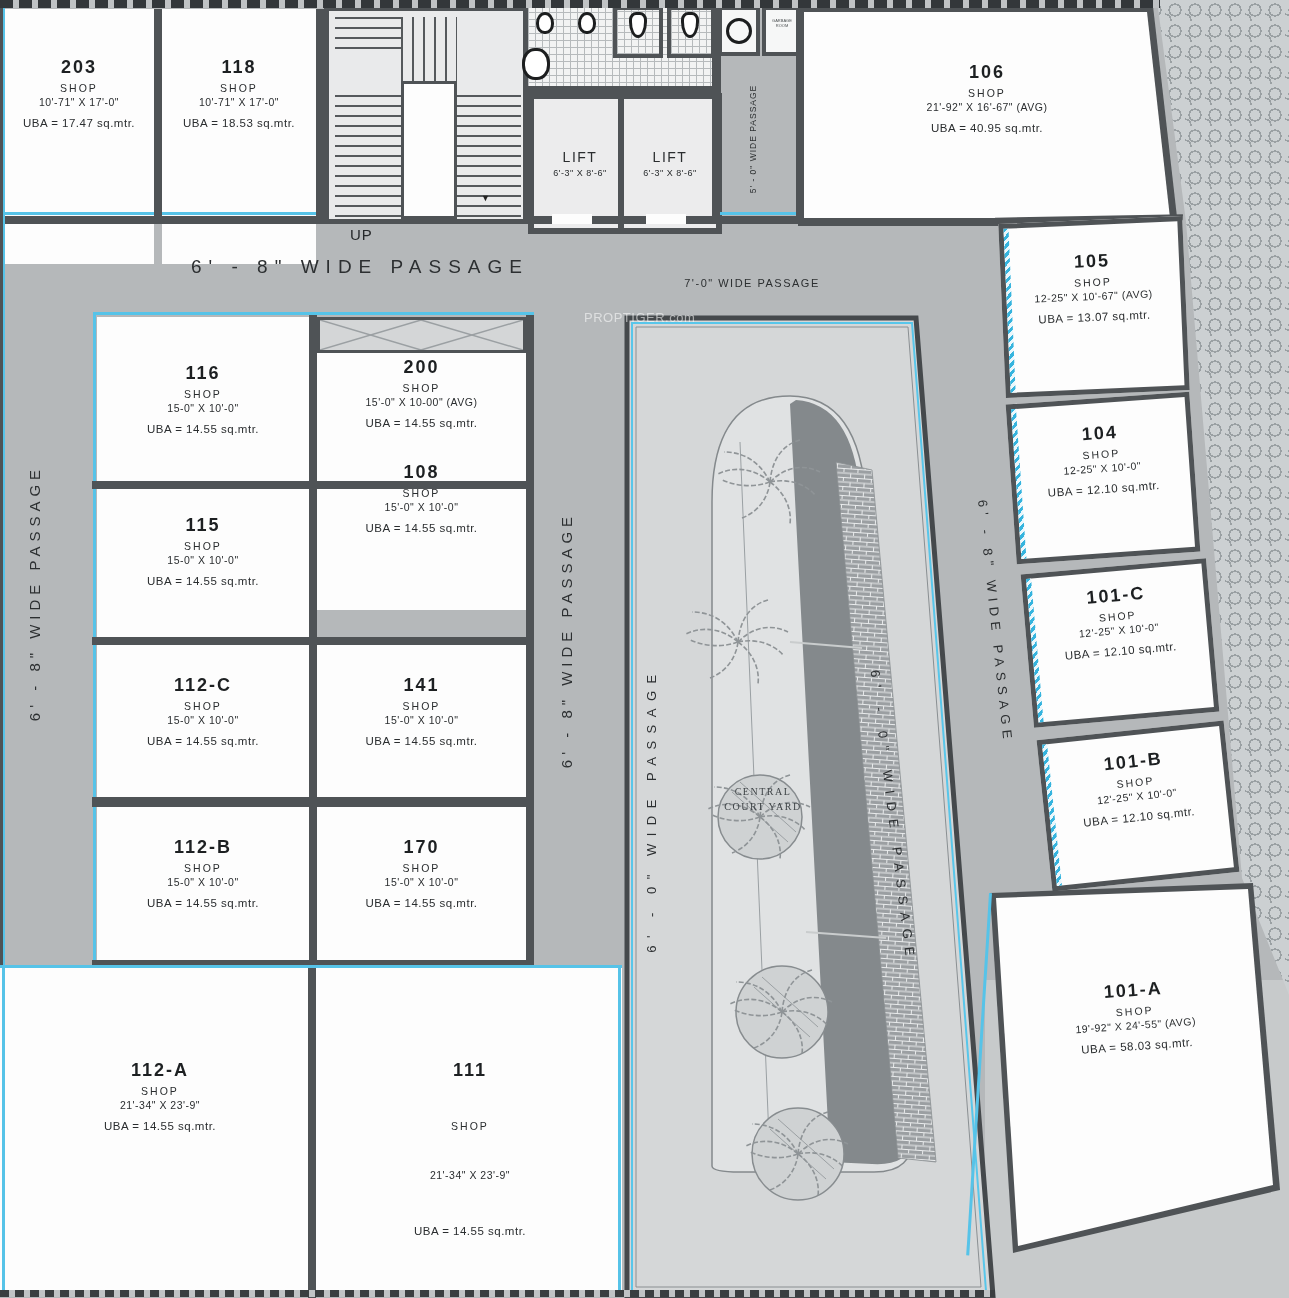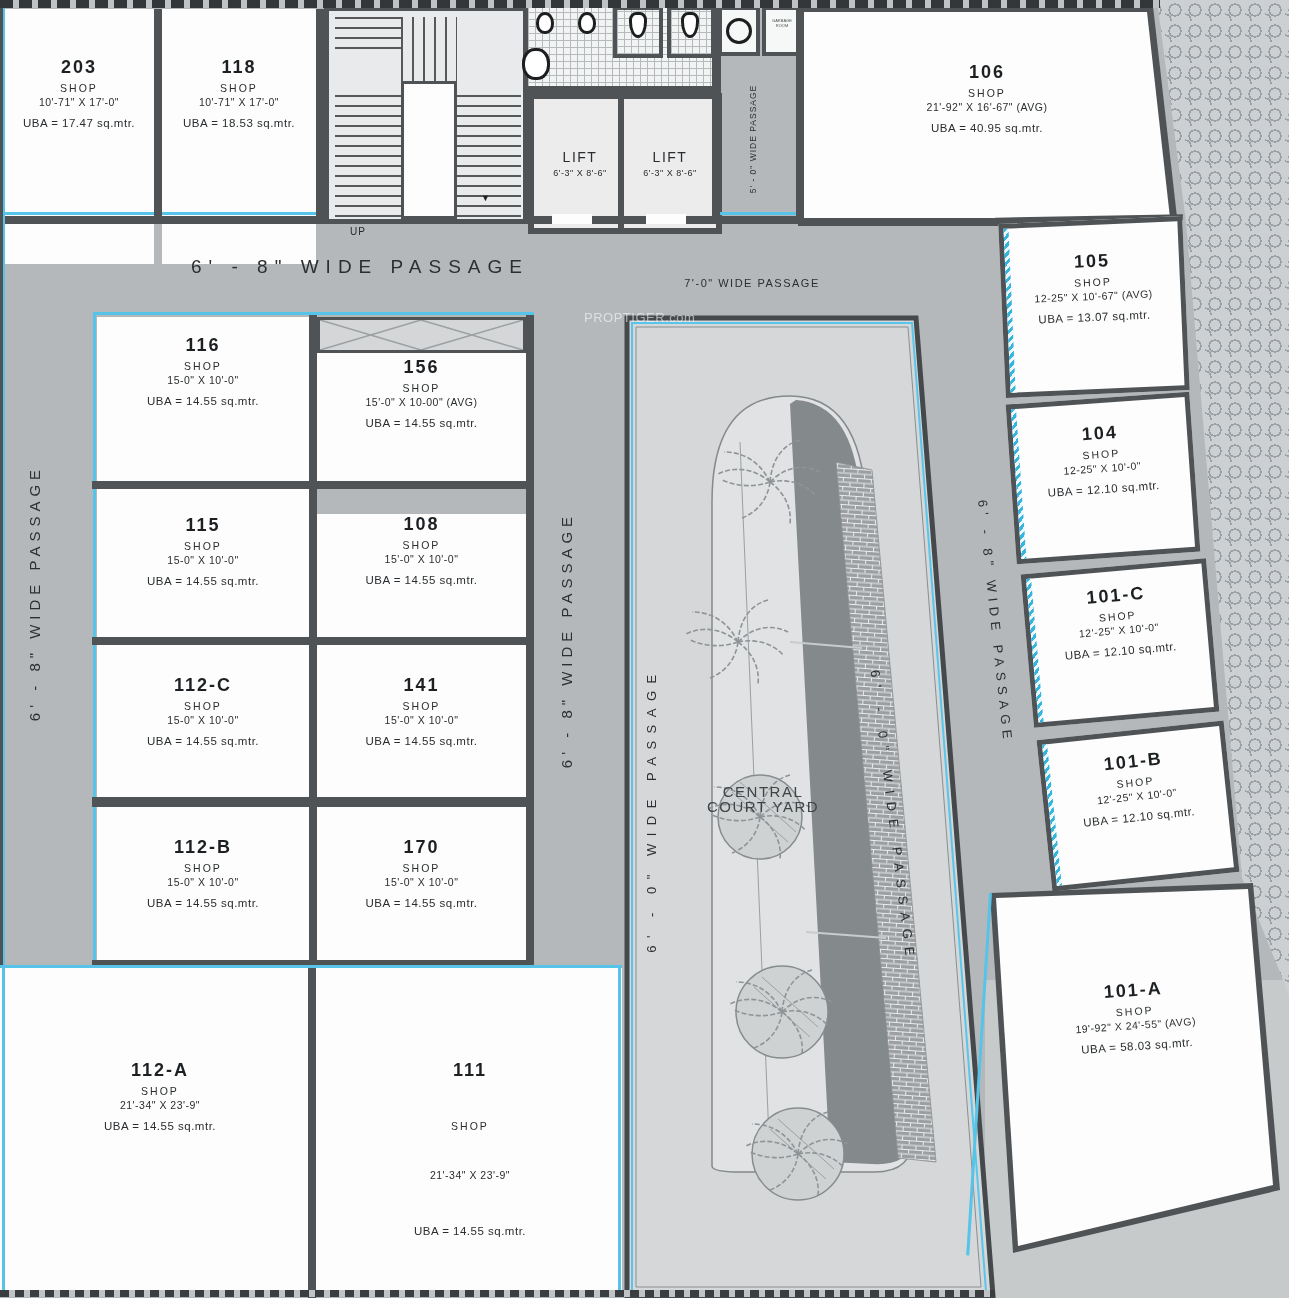--- a/index.html
+++ b/index.html
@@ -30,22 +30,22 @@
   .hatch{position:absolute;background-color:#ccd0d2;
          background-image:radial-gradient(circle 7px at 10px 10px, transparent 5px, #9aa0a3 5px 6.6px, transparent 6.6px),
                           radial-gradient(circle 7px at 0px 20px, transparent 5px, #9aa0a3 5px 6.6px, transparent 6.6px);
          background-size:20px 21px;}
   .lift{position:absolute;background:#ececed;border:6px solid #4f5356;display:flex;
         flex-direction:column;align-items:center;justify-content:center;text-align:center;}
   .liftlabel{font-size:14px;letter-spacing:1.5px;color:#2a2d2f;}
   .liftdims{font-size:9px;letter-spacing:.5px;margin-top:3px;color:#2a2d2f;}
   .microtext{font-size:4px;line-height:5px;color:#4a4e50;text-align:center;letter-spacing:0;}
   .watermark{position:absolute;font-size:13px;color:rgba(255,255,255,0.55);letter-spacing:.5px;}
-  .courtlabel{position:absolute;font-size:15px;letter-spacing:1.5px;color:#3f4447;
-              text-align:center;line-height:15px;}
+  .courtlabel{position:absolute;font-size:10px;letter-spacing:1.5px;color:#3f4447;
+              text-align:center;line-height:15px;font-family:Liberation Serif, serif;}
 </style>
 </head>
 <body>
 
 <div id="canvas">
 
   <div class="abs" style="left:985px;top:980px;width:304px;height:318px;background:#c7cacb;"></div>
 
   <div class="hatch" style="left:1105px;top:0;width:184px;height:1000px;
               clip-path:polygon(52px 0,184px 0,184px 995px,137px 878px,81px 222px);"></div>
@@ -118,21 +118,21 @@
   <div class="wall" style="left:0;top:216px;width:324px;height:8px;"></div>
 
   <div class="abs" style="left:324px;top:6px;width:204px;height:218px;background:#e9eaeb;border:5px solid #4f5356;box-sizing:border-box;">
     <div class="treads" style="left:6px;top:6px;width:66px;height:38px;"></div>
     <div class="rails" style="left:72px;top:6px;width:56px;height:64px;"></div>
     <div class="treads" style="left:6px;top:84px;width:66px;height:124px;"></div>
     <div class="treads" style="left:128px;top:84px;width:64px;height:124px;"></div>
     <div class="abs" style="left:72px;top:70px;width:56px;height:138px;background:#fdfdfd;border:3px solid #4f5356;box-sizing:border-box;"></div>
     <div class="abs" style="left:152px;top:182px;font-size:9px;color:#222;">▼</div>
   </div>
-  <div class="abs" style="left:350px;top:226px;font-size:10px;letter-spacing:1px;color:#26292b;">UP</div>
+  <div class="abs" style="left:350px;top:226px;font-size:15px;letter-spacing:1px;color:#26292b;">UP</div>
 
   <div class="tiles" style="left:528px;top:6px;width:184px;height:84px;"></div>
   <div class="abs" style="left:536px;top:12px;width:18px;height:22px;background:#fff;border:3px solid #1c1e1f;border-radius:50% 50% 46% 46%;box-sizing:border-box;"></div>
   <div class="abs" style="left:578px;top:12px;width:18px;height:22px;background:#fff;border:3px solid #1c1e1f;border-radius:50% 50% 46% 46%;box-sizing:border-box;"></div>
   <div class="abs" style="left:522px;top:48px;width:28px;height:32px;background:#fff;border:3px solid #1c1e1f;border-radius:46%;box-sizing:border-box;"></div>
   <div class="tiles" style="left:613px;top:6px;width:50px;height:52px;border:4px solid #4f5356;box-sizing:border-box;"></div>
   <div class="tiles" style="left:667px;top:6px;width:48px;height:52px;border:4px solid #4f5356;box-sizing:border-box;"></div>
   <div class="abs" style="left:629px;top:12px;width:18px;height:26px;background:#fff;border:3px solid #1c1e1f;border-radius:40% 40% 50% 50%/30% 30% 62% 62%;box-sizing:border-box;"></div>
   <div class="abs" style="left:681px;top:12px;width:18px;height:26px;background:#fff;border:3px solid #1c1e1f;border-radius:40% 40% 50% 50%/30% 30% 62% 62%;box-sizing:border-box;"></div>
   <div class="wall" style="left:528px;top:86px;width:190px;height:7px;"></div>
@@ -173,51 +173,51 @@
   </div>
 
   <div class="dashtop" style="left:0;top:0;width:1160px;height:8px;"></div>
 
   <div class="wall" style="left:0;top:8px;width:3px;height:957px;"></div>
   <div class="cyan" style="left:3px;top:8px;width:2px;height:957px;"></div>
 
   <div class="cyan" style="left:93px;top:312px;width:441px;height:3px;"></div>
   <div class="cyan" style="left:93px;top:315px;width:3px;height:645px;"></div>
 
-  <div class="shop" style="left:97px;top:317px;width:212px;height:164px;padding-top:18px;">
+  <div class="shop" style="left:97px;top:317px;width:212px;height:164px;padding-top:46px;">
     <div class="sid">116</div>
     <div class="stype">SHOP</div>
     <div class="sdims">15-0" X 10'-0"</div>
     <div class="suba">UBA = 14.55 sq.mtr.</div>
   </div>
 
   <div class="abs" style="left:317px;top:317px;width:209px;height:36px;background:#d4d6d7;border:3px solid #4f5356;box-sizing:border-box;">
     <svg width="203" height="30" style="display:block;">
       <g stroke="#9ba0a3" stroke-width="1.5">
         <line x1="0" y1="0" x2="101" y2="30"></line>
           <line x1="0" y1="30" x2="101" y2="0"></line>
         <line x1="101" y1="0" x2="203" y2="30"></line>
           <line x1="101" y1="30" x2="203" y2="0"></line>
       </g>
     </svg>
   </div>
   <div class="shop" style="left:317px;top:353px;width:209px;height:128px;padding-top:4px;">
-    <div class="sid">156</div>
+    <div class="sid">200</div>
     <div class="stype">SHOP</div>
     <div class="sdims">15'-0" X 10-00" (AVG)</div>
     <div class="suba">UBA = 14.55 sq.mtr.</div>
   </div>
 
   <div class="shop" style="left:97px;top:489px;width:212px;height:148px;padding-top:26px;">
     <div class="sid">115</div>
     <div class="stype">SHOP</div>
     <div class="sdims">15-0" X 10'-0"</div>
     <div class="suba">UBA = 14.55 sq.mtr.</div>
   </div>
-  <div class="shop" style="left:317px;top:514px;width:209px;height:148px;">
+  <div class="shop" style="left:317px;top:462px;width:209px;height:148px;">
     <div class="sid">108</div>
     <div class="stype">SHOP</div>
     <div class="sdims">15'-0" X 10'-0"</div>
     <div class="suba">UBA = 14.55 sq.mtr.</div>
   </div>
 
   <div class="shop" style="left:97px;top:645px;width:212px;height:152px;padding-top:30px;">
     <div class="sid">112-C</div>
     <div class="stype">SHOP</div>
     <div class="sdims">15-0" X 10'-0"</div>

